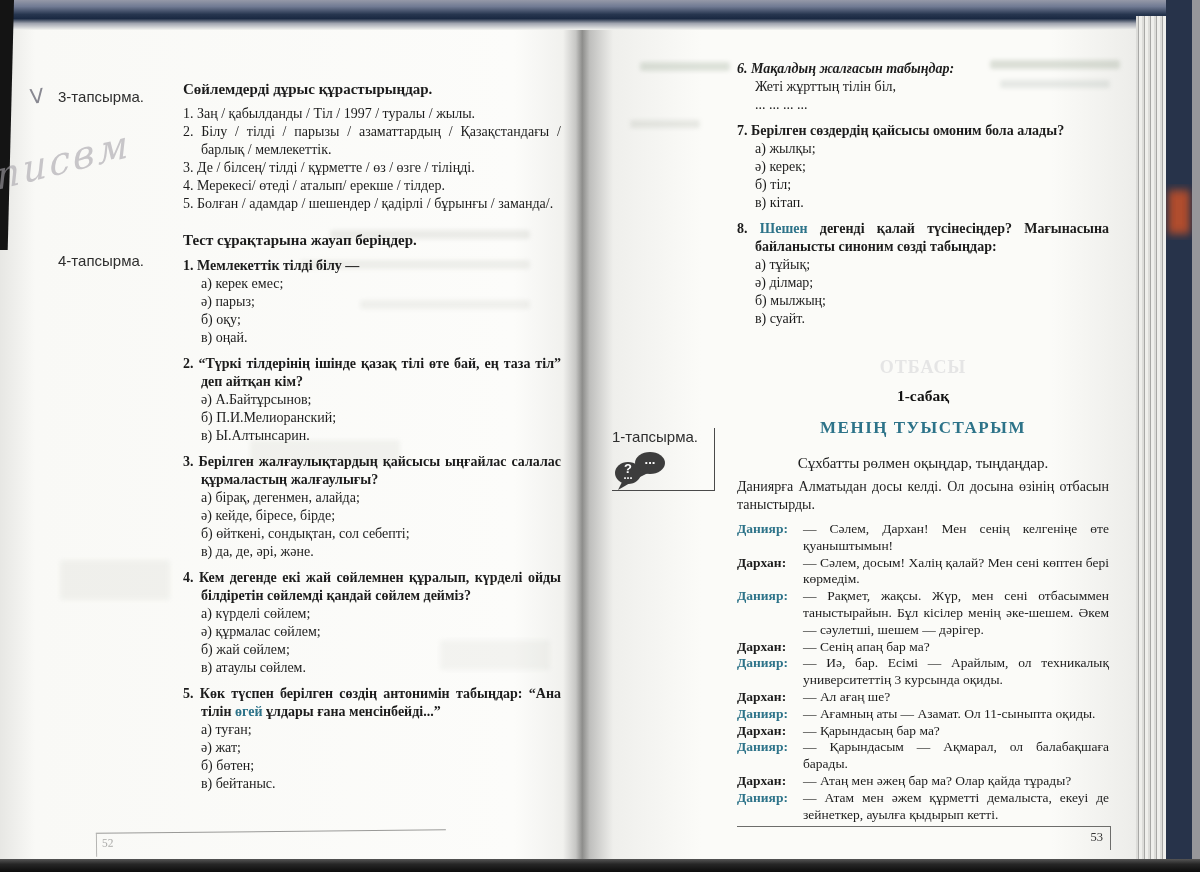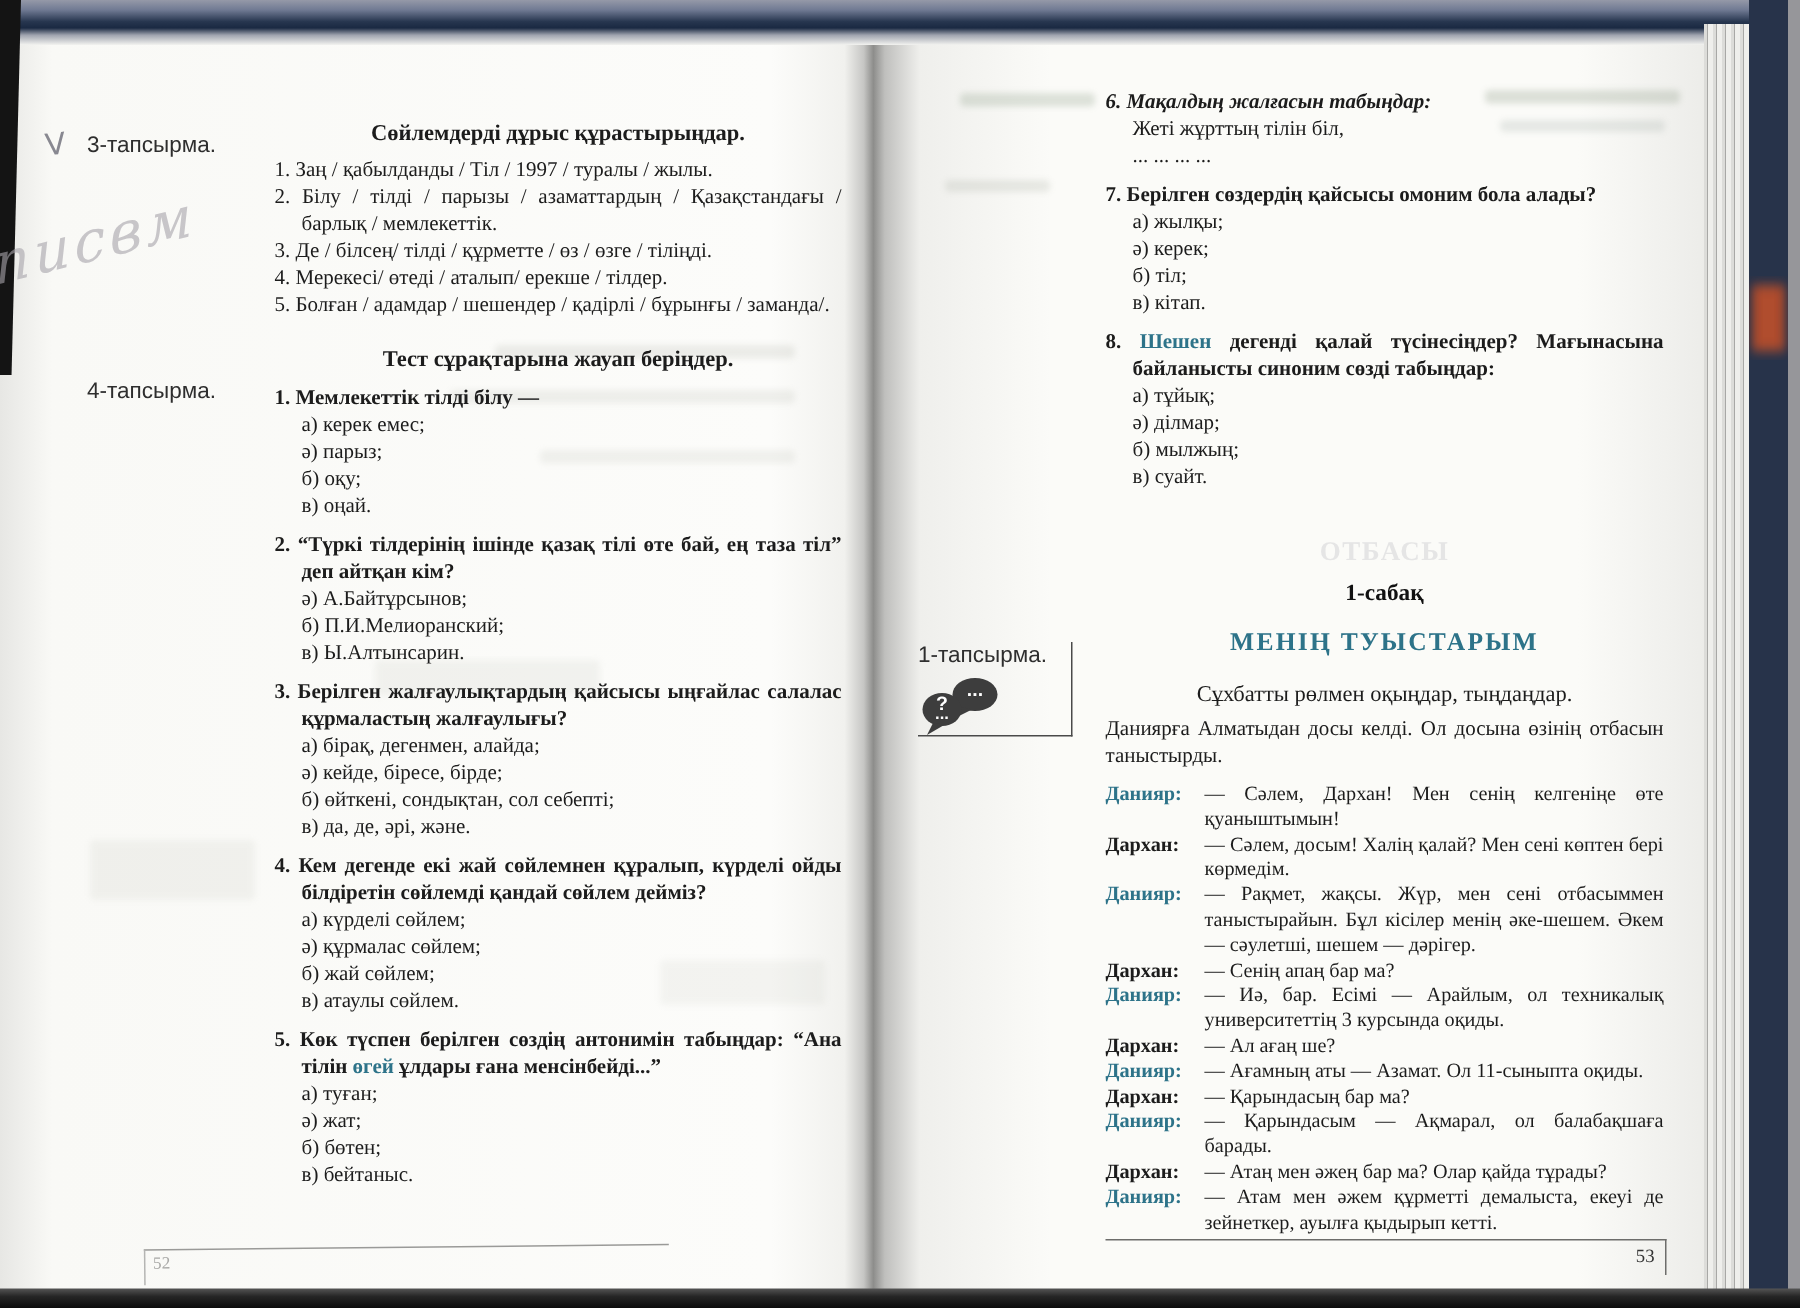--- a/index.html
+++ b/index.html
@@ -41,21 +41,21 @@
     font-size:15px;color:#2e2e2e;}
   .task-corner{position:absolute;left:612px;top:428px;width:102px;height:62px;
     border-right:1.4px solid #4a4a4a;border-bottom:1.4px solid #4a4a4a;}
   .task-corner .lbl{font-family:"Liberation Sans","DejaVu Sans",sans-serif;font-size:15px;color:#2e2e2e;}
   .bubbles{position:absolute;left:2px;top:22px;}
 
   
   .col{position:absolute;color:#1c1c1c;font-size:14px;line-height:18px;text-align:justify;}
   .col-left{left:183px;top:80px;width:378px;}
   .col-right{left:737px;top:60px;width:372px;}
-  .ttl{font-weight:bold;font-size:15px;margin:0 0 7px 0;text-align:center;}
+  .ttl{font-weight:bold;font-size:15px;margin:0 0 7px 0;text-align:left;}
   .hang{padding-left:18px;text-indent:-18px;}
   .q{font-weight:bold;margin-top:8px;padding-left:18px;text-indent:-18px;text-align:justify;}
   .opt{padding-left:18px;}
   .plain{padding-left:18px;}
   .accent{color:#2d7389;}
   .gap-top{margin-top:18px;}
 
   .center-head{text-align:center;font-weight:bold;}
   .h-otbasy{font-size:18px;color:#e5e5e5;letter-spacing:1px;margin-top:30px;}
   .h-lesson{font-size:15.5px;margin-top:11px;color:#111;}

